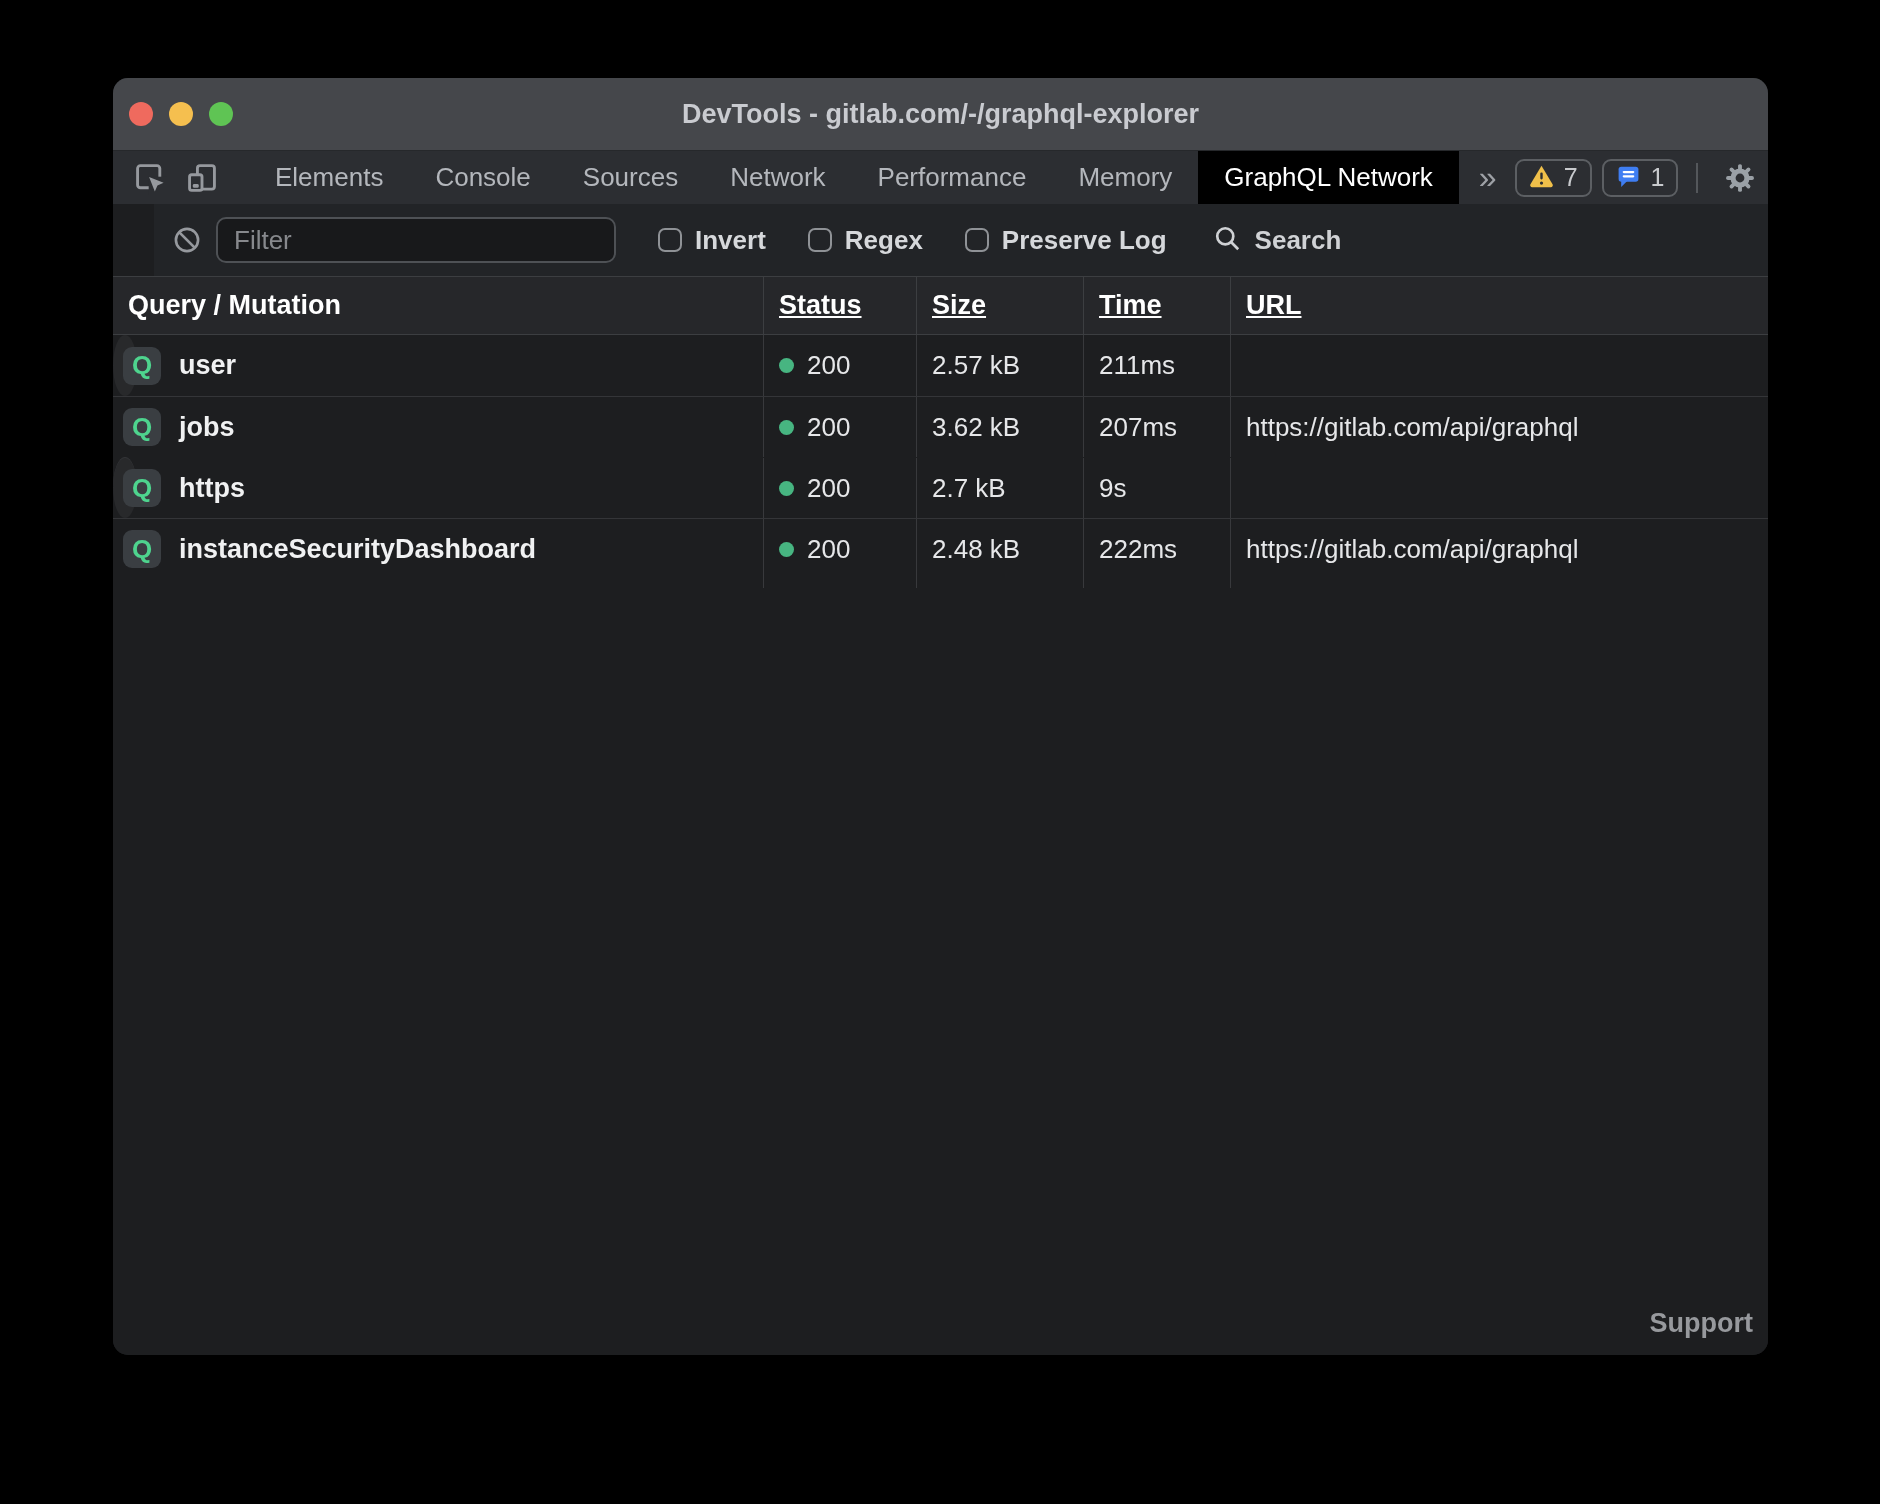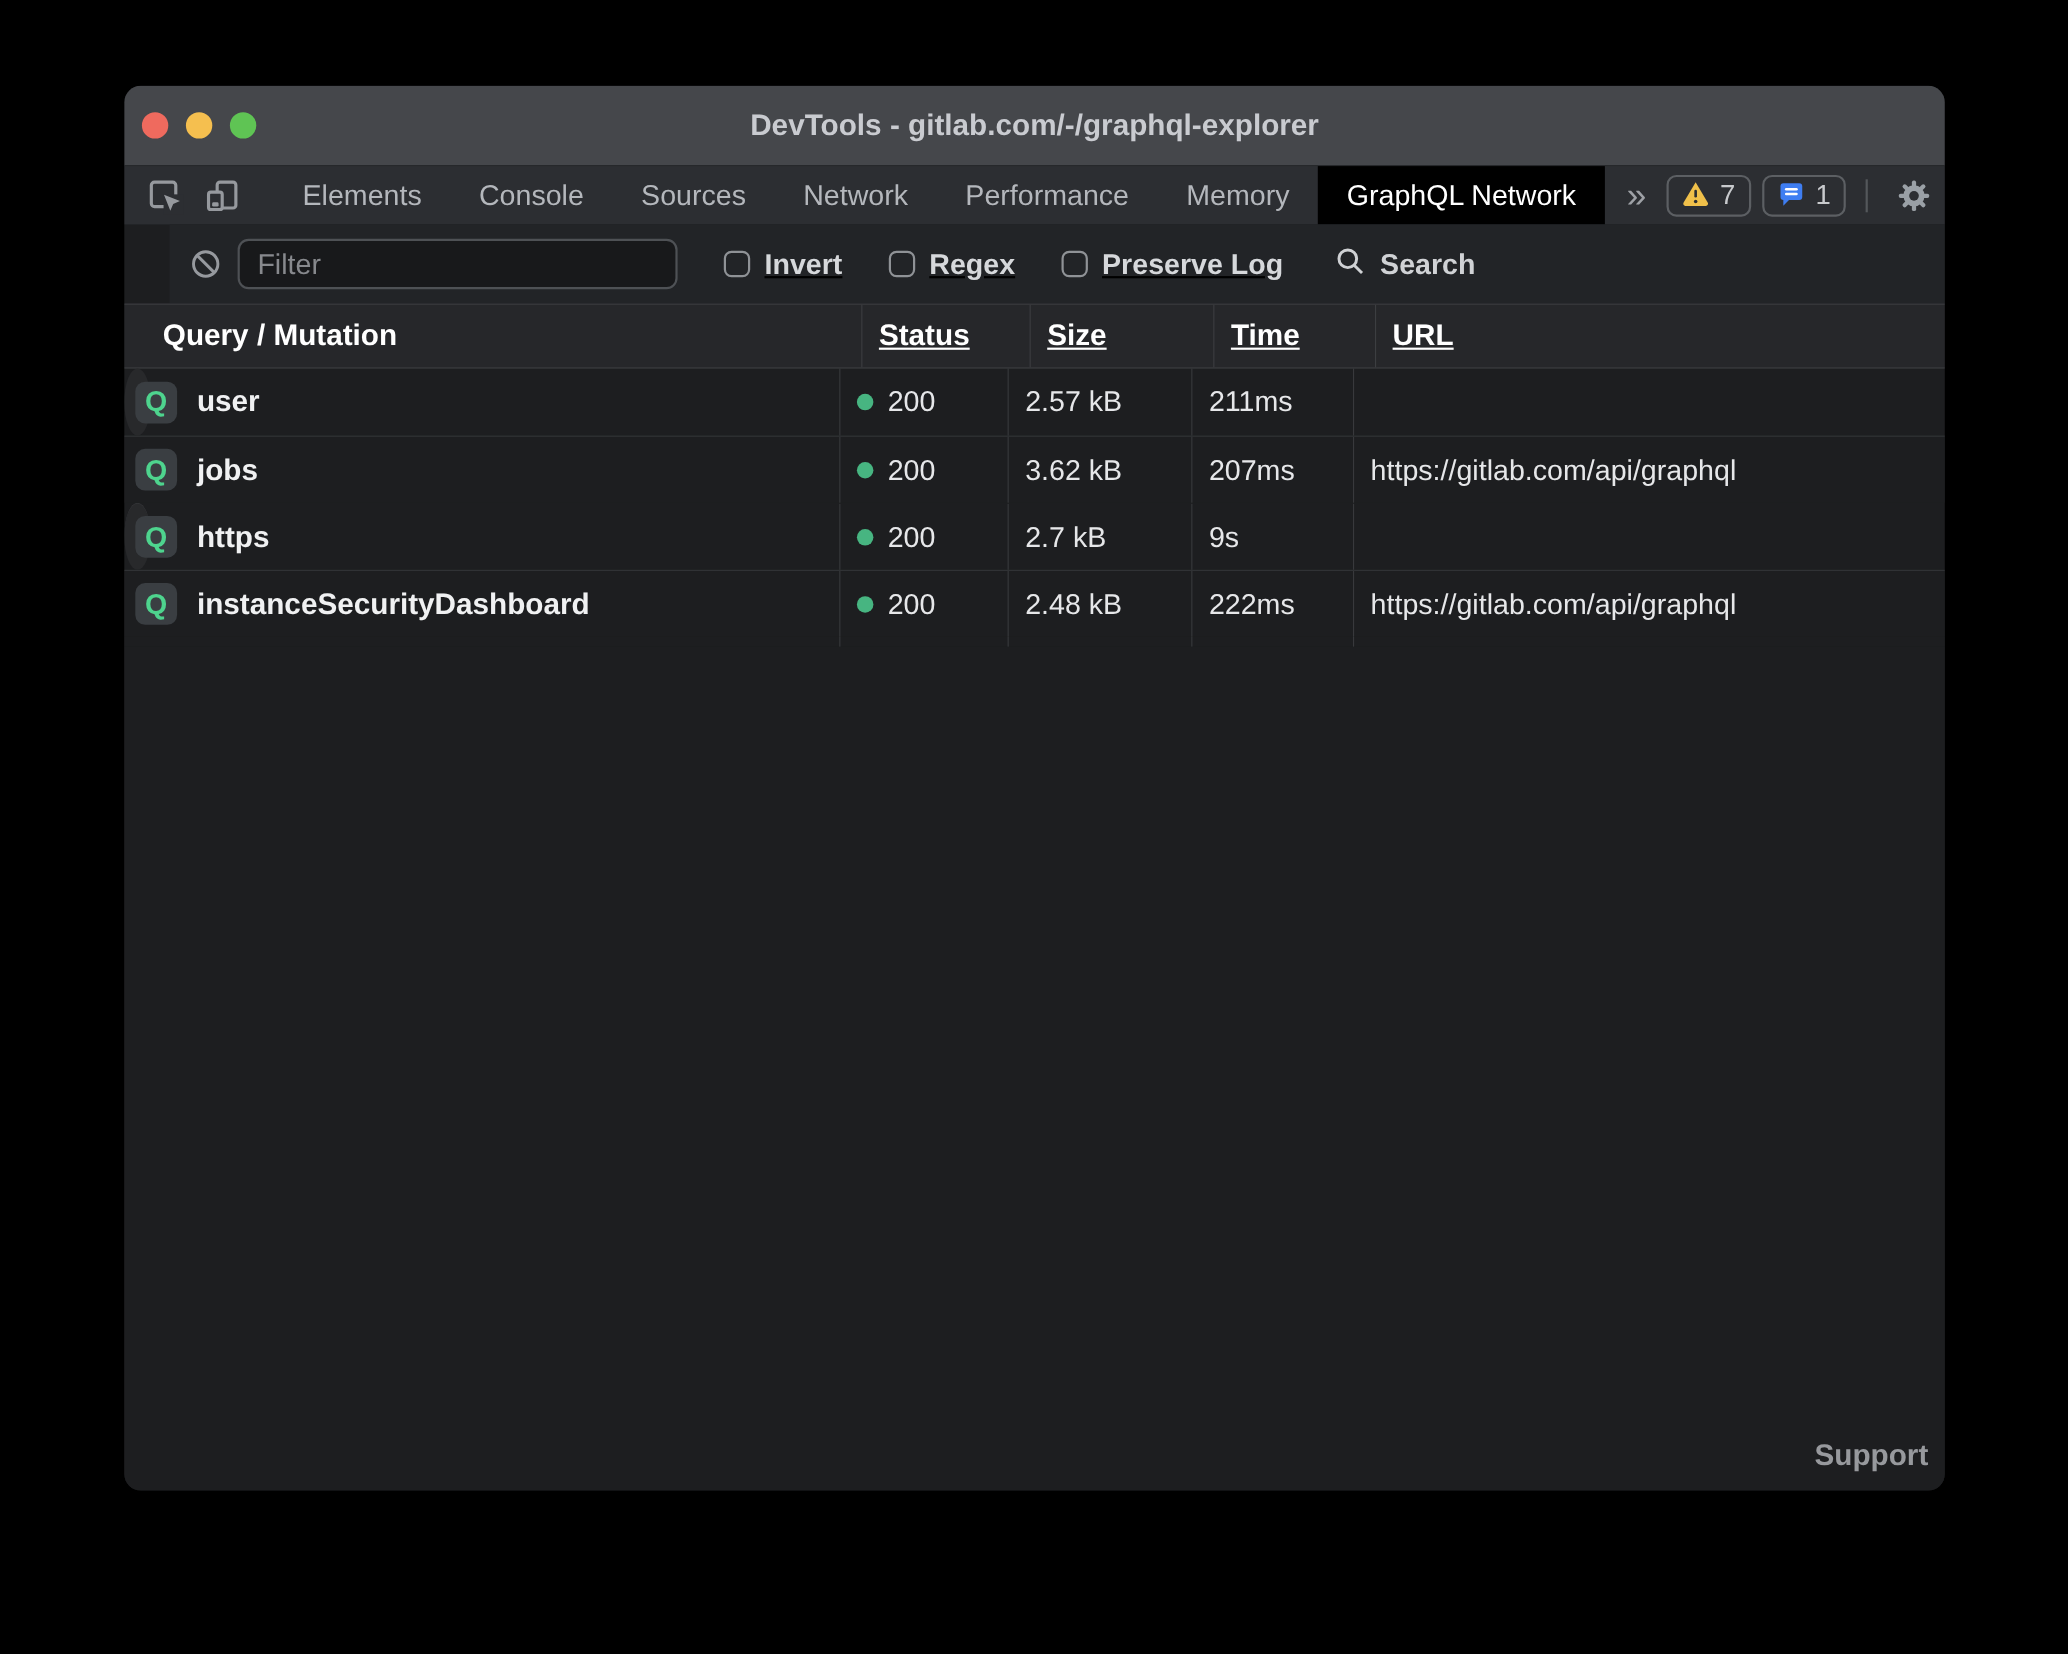--- a/index.html
+++ b/index.html
@@ -66,31 +66,31 @@
     display: flex; align-items: center; padding: 0 18px; margin-left: 41px;
   }
   .filter-input {
     width: 400px; height: 46px; margin-left: 14px;
     background: #18191b; border: 2px solid #4e5155; border-radius: 10px;
     color: #e6e7e9; font-size: 26px; padding: 0 16px; outline: none;
     font-family: "Liberation Sans", sans-serif;
   }
   .filter-input::placeholder { color: #87898d; }
   .filter-options { display: flex; align-items: center; }
-  .cb-group { display: flex; align-items: center; gap: 13px; margin-left: 42px; cursor: default; text-decoration: underline; }
+  .cb-group { display: flex; align-items: center; gap: 13px; margin-left: 42px; cursor: default; }
   .cb { width: 24px; height: 24px; border: 2.5px solid #8f9296; border-radius: 7px; flex: none; }
   .cb-label { font-size: 26px; font-weight: 600; color: #d6d8db; white-space: nowrap; }
   .search-group { display: flex; align-items: center; gap: 13px; margin-left: 46px; }
   .search-label { font-size: 26px; font-weight: 600; color: #d0d2d5; }
 
   
   .grid-cols { display: grid; grid-template-columns: 650px 153px 167px 147px 1fr; }
   .table-header {
     flex: none; height: 59px; background: #26272a;
-    border-top: 1.5px solid #3c3e41; border-bottom: 1.5px solid #3c3e41; padding-left: 20px;
+    border-top: 1.5px solid #3c3e41; border-bottom: 1.5px solid #3c3e41;
   }
   .hcell {
     display: flex; align-items: center; padding-left: 15px;
     font-size: 27px; font-weight: bold; color: #fff; white-space: nowrap; overflow: hidden;
   }
   .hcell + .hcell { border-left: 1.5px solid #3c3e41; text-decoration: underline; }
 
   .table-body { flex: none; }
   .row { height: 61px; cursor: default; }
   .row.light { background: #28292b; }

